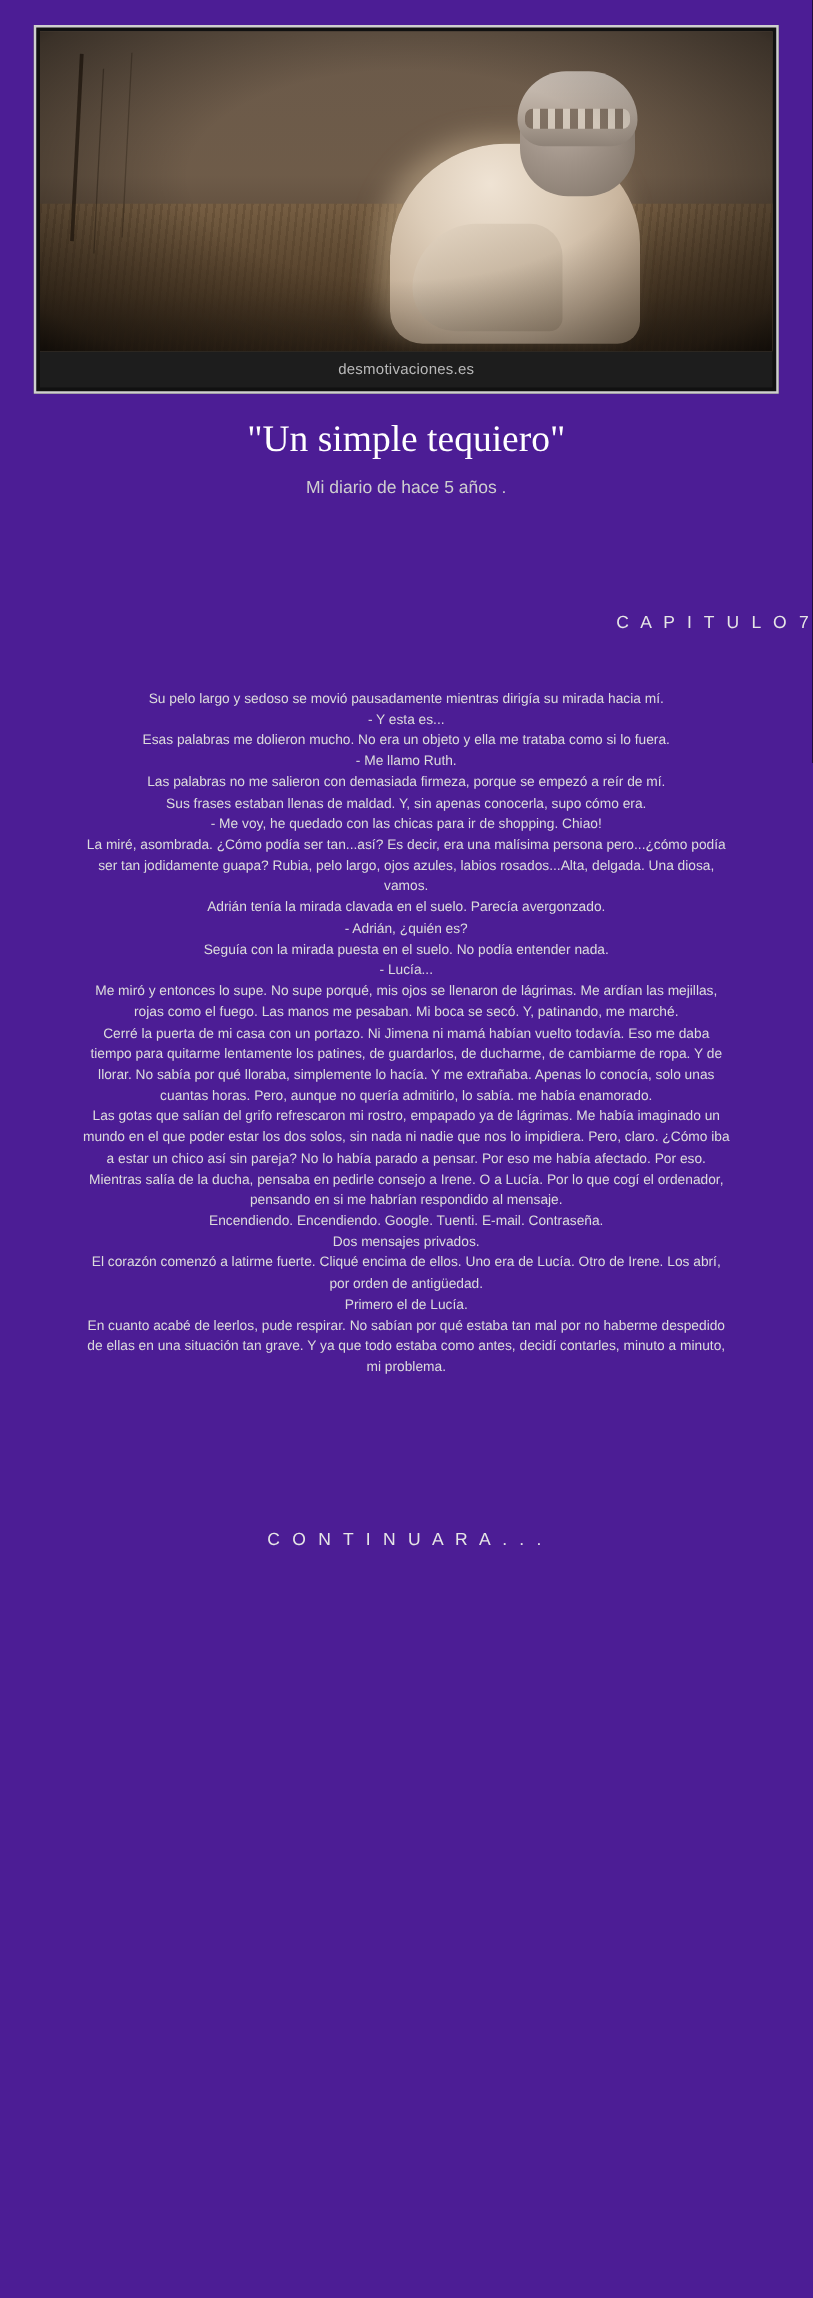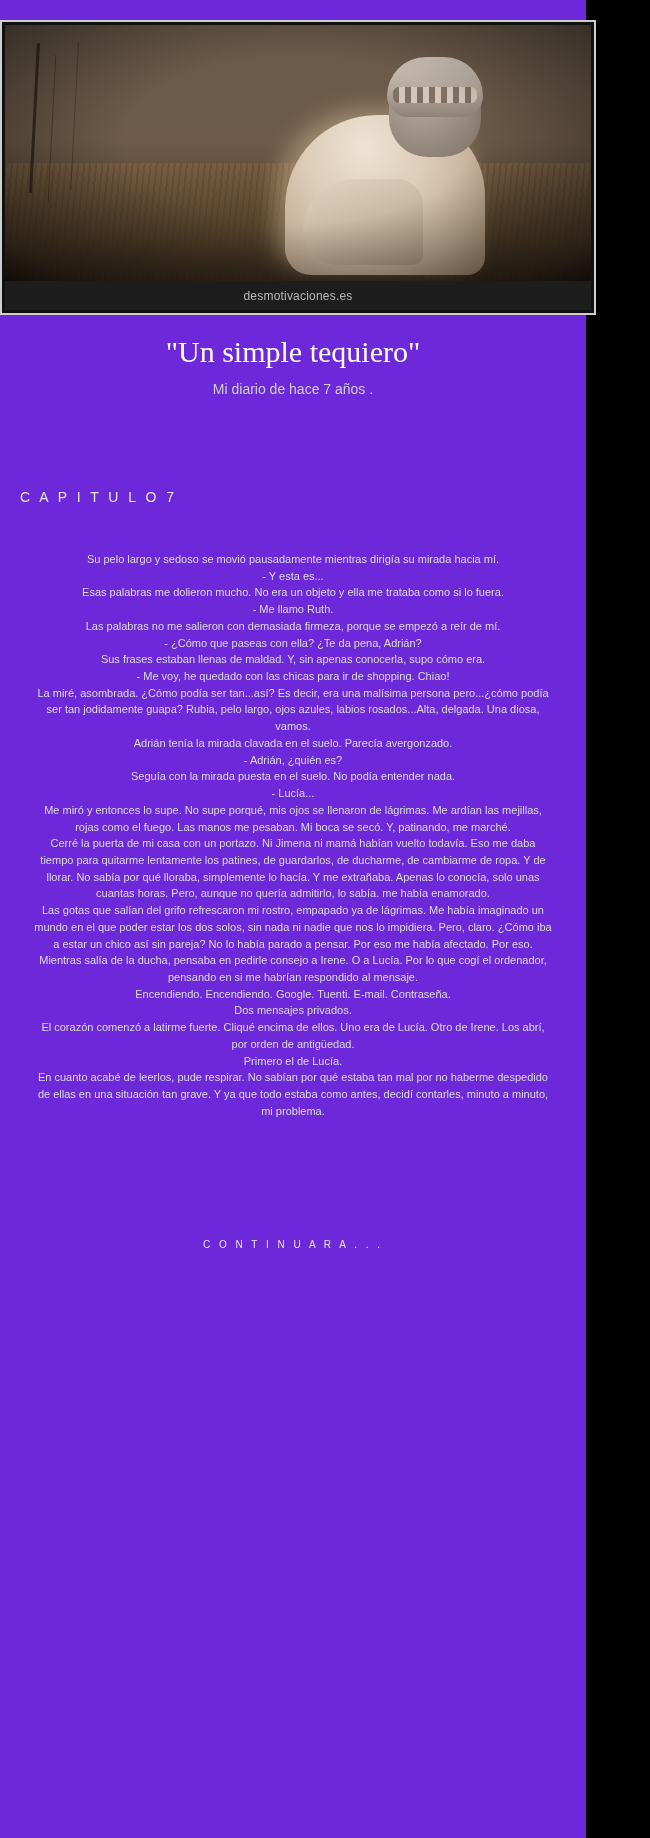--- a/index.html
+++ b/index.html
@@ -7,23 +7,23 @@
     padding: 0;
     background: #000000;
   }
   body {
     width: 650px;
     min-height: 1838px;
     font-family: "Liberation Sans", sans-serif;
     color: #d8d8d8;
   }
   .page {
-    width: 586px;
+    width: 650px;
     min-height: 1838px;
-    background: #6d28d9;
+    background: #4c1d95;
     position: relative;
     box-sizing: border-box;
     padding-top: 20px;
   }
   
   .image-frame {
     width: 596px;
     margin: 0 auto;
     border: 2px solid #cfcfcf;
     background: #111;
@@ -131,41 +131,40 @@
     margin: 20px 0 0;
     font-weight: normal;
   }
   .subtitle {
     text-align: center;
     font-size: 14px;
     color: #cfcfcf;
     margin: 12px 0 0;
   }
   .chapter {
-    text-align: left;
+    text-align: right;
     font-size: 14px;
     color: #e6e6e6;
     letter-spacing: 3px;
     margin: 92px 0 0;
-    padding-left: 20px;
   }
   .body-text {
     width: 520px;
     margin: 46px auto 0;
     text-align: center;
     font-size: 11px;
     line-height: 1.52;
     color: #dcdcdc;
   }
   .body-text p {
     margin: 0;
   }
   .continuara {
     text-align: center;
-    font-size: 10px;
+    font-size: 14px;
     letter-spacing: 3px;
     color: #e6e6e6;
     margin: 120px 0 44px;
   }
 </style>
 </head>
 <body>
 
 <div class="page">
 
@@ -183,31 +182,30 @@
         <div class="hatband"></div>
       </div>
       <div class="vignette"></div>
     </div>
     <div class="watermark-bar">
       <span class="watermark">desmotivaciones.es</span>
     </div>
   </div>
 
   <h1 class="title">"Un simple tequiero"</h1>
-  <div class="subtitle">Mi diario de hace 7 años .</div>
+  <div class="subtitle">Mi diario de hace 5 años .</div>
 
   <div class="chapter">C A P I T U L O   7</div>
 
   <div class="body-text">
     <p>Su pelo largo y sedoso se movió pausadamente mientras dirigía su mirada hacia mí.</p>
     <p>- Y esta es...</p>
     <p>Esas palabras me dolieron mucho. No era un objeto y ella me trataba como si lo fuera.</p>
     <p>- Me llamo Ruth.</p>
     <p>Las palabras no me salieron con demasiada firmeza, porque se empezó a reír de mí.</p>
-    <p>- ¿Cómo que paseas con ella? ¿Te da pena, Adrián?</p>
     <p>Sus frases estaban llenas de maldad. Y, sin apenas conocerla, supo cómo era.</p>
     <p>- Me voy, he quedado con las chicas para ir de shopping. Chiao!</p>
     <p>La miré, asombrada. ¿Cómo podía ser tan...así? Es decir, era una malísima persona pero...¿cómo podía ser tan jodidamente guapa? Rubia, pelo largo, ojos azules, labios rosados...Alta, delgada. Una diosa, vamos.</p>
     <p>Adrián tenía la mirada clavada en el suelo. Parecía avergonzado.</p>
     <p>- Adrián, ¿quién es?</p>
     <p>Seguía con la mirada puesta en el suelo. No podía entender nada.</p>
     <p>- Lucía...</p>
     <p>Me miró y entonces lo supe. No supe porqué, mis ojos se llenaron de lágrimas. Me ardían las mejillas, rojas como el fuego. Las manos me pesaban. Mi boca se secó. Y, patinando, me marché.</p>
     <p>Cerré la puerta de mi casa con un portazo. Ni Jimena ni mamá habían vuelto todavía. Eso me daba tiempo para quitarme lentamente los patines, de guardarlos, de ducharme, de cambiarme de ropa. Y de llorar. No sabía por qué lloraba, simplemente lo hacía. Y me extrañaba. Apenas lo conocía, solo unas cuantas horas. Pero, aunque no quería admitirlo, lo sabía. me había enamorado.</p>
     <p>Las gotas que salían del grifo refrescaron mi rostro, empapado ya de lágrimas. Me había imaginado un mundo en el que poder estar los dos solos, sin nada ni nadie que nos lo impidiera. Pero, claro. ¿Cómo iba a estar un chico así sin pareja? No lo había parado a pensar. Por eso me había afectado. Por eso.</p>

